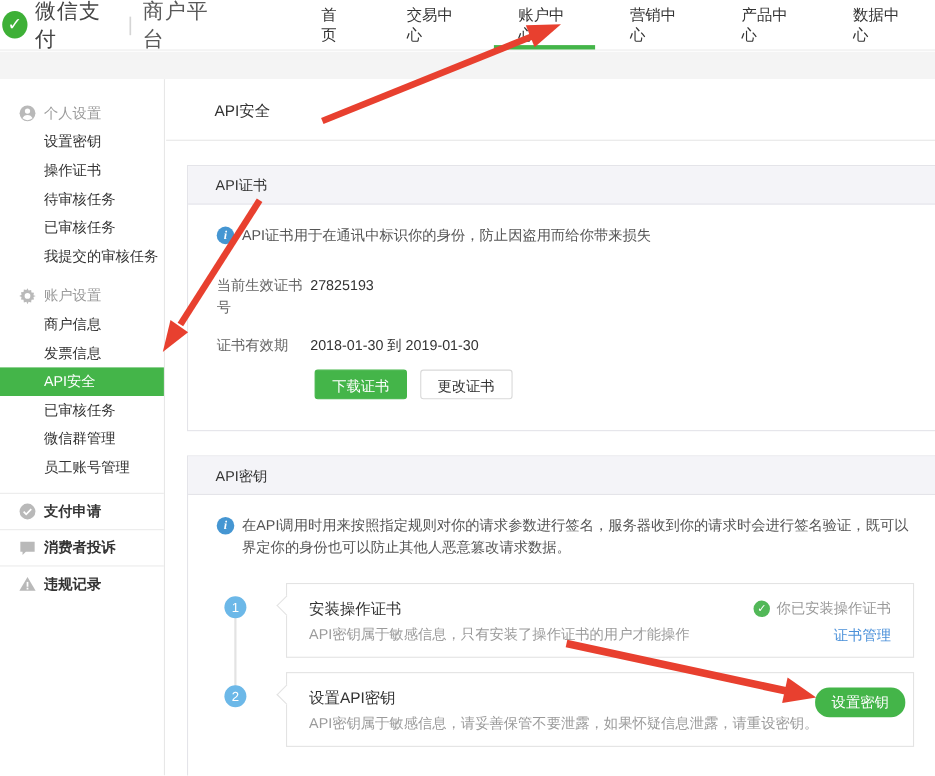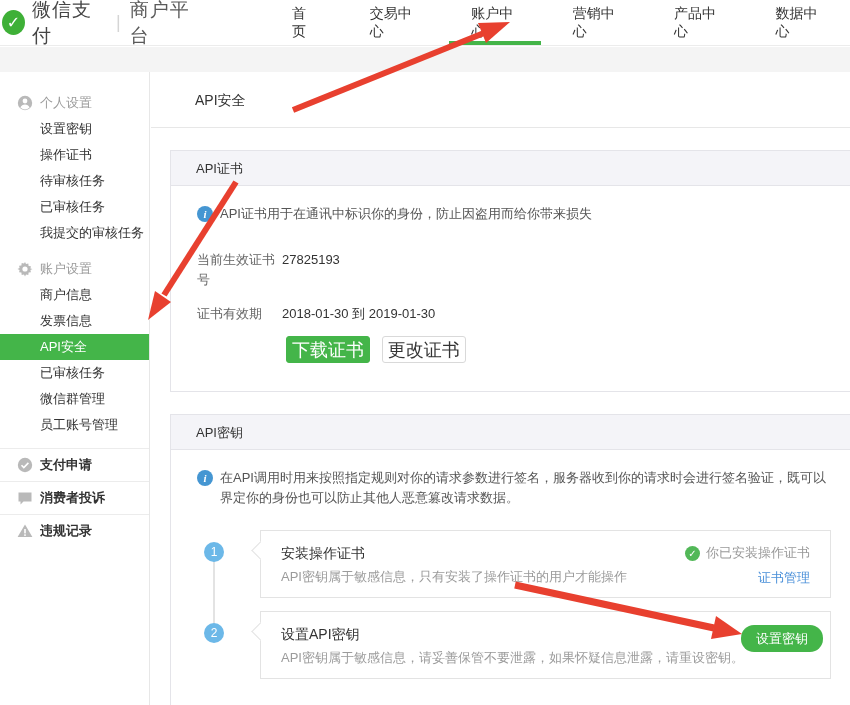--- a/index.html
+++ b/index.html
@@ -49,21 +49,21 @@
                font-size:11px; font-weight:bold; font-style:italic; text-align:center;
                line-height:16px; margin-right:7px; flex:none; margin-top:2px;
                font-family:"Liberation Serif",serif; }
   .info-text { max-width:618px; }
   .field-row { display:flex; margin-top:26px; }
   .field-row + .field-row { margin-top:14px; }
   .field-label { width:85px; color:#666; line-height:20px; }
   .field-value { color:#333; line-height:20px; }
   .btn-row { margin-top:12px; padding-left:89px; }
   .btn { display:inline-block; width:84px; height:27px; line-height:27px; text-align:center;
-         font-size:18px; border-radius:3px; cursor:pointer; vertical-align:top; }
+         font-size:13px; border-radius:3px; cursor:pointer; vertical-align:top; }
   .btn-green { background:#44b549; color:#fff; border:1px solid #44b549; }
   .btn-plain { background:#fff; color:#333; border:1px solid #d9d9d9; margin-left:8px; }
   
   .steps { margin-top:22px; position:relative; }
   .steps::before { content:''; position:absolute; left:16px; top:31px; height:64px; width:2px;
                    background:#e3e3e3; }
   .step { display:flex; margin-bottom:13px; position:relative; }
   .step-circle { width:20px; height:20px; border-radius:50%; background:#6cb8e8; color:#fff;
                  font-size:12px; text-align:center; line-height:20px; margin:12px 0 0 7px;
                  flex:none; position:relative; z-index:2; }

